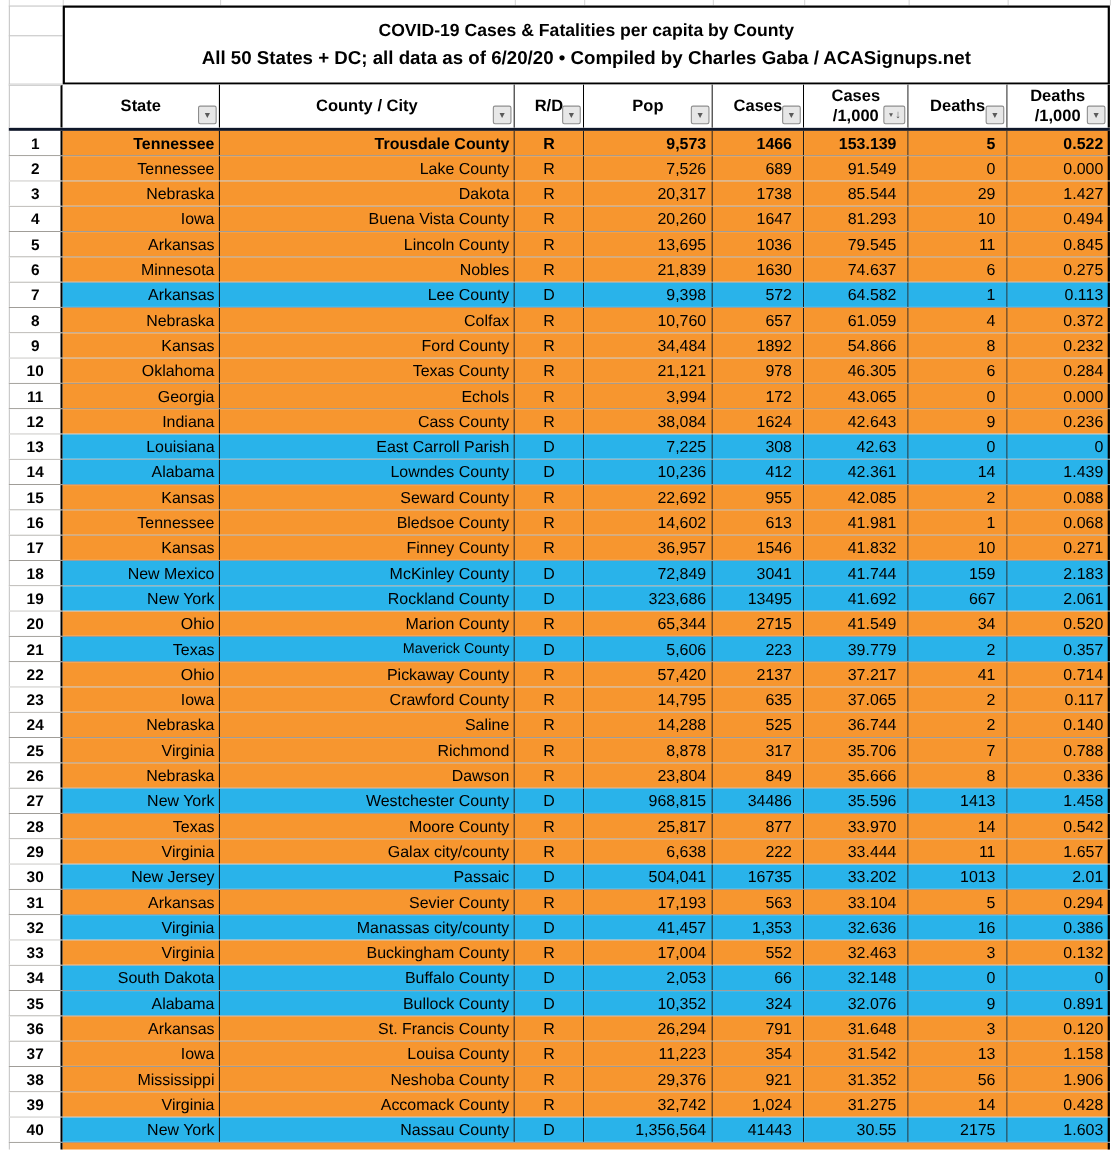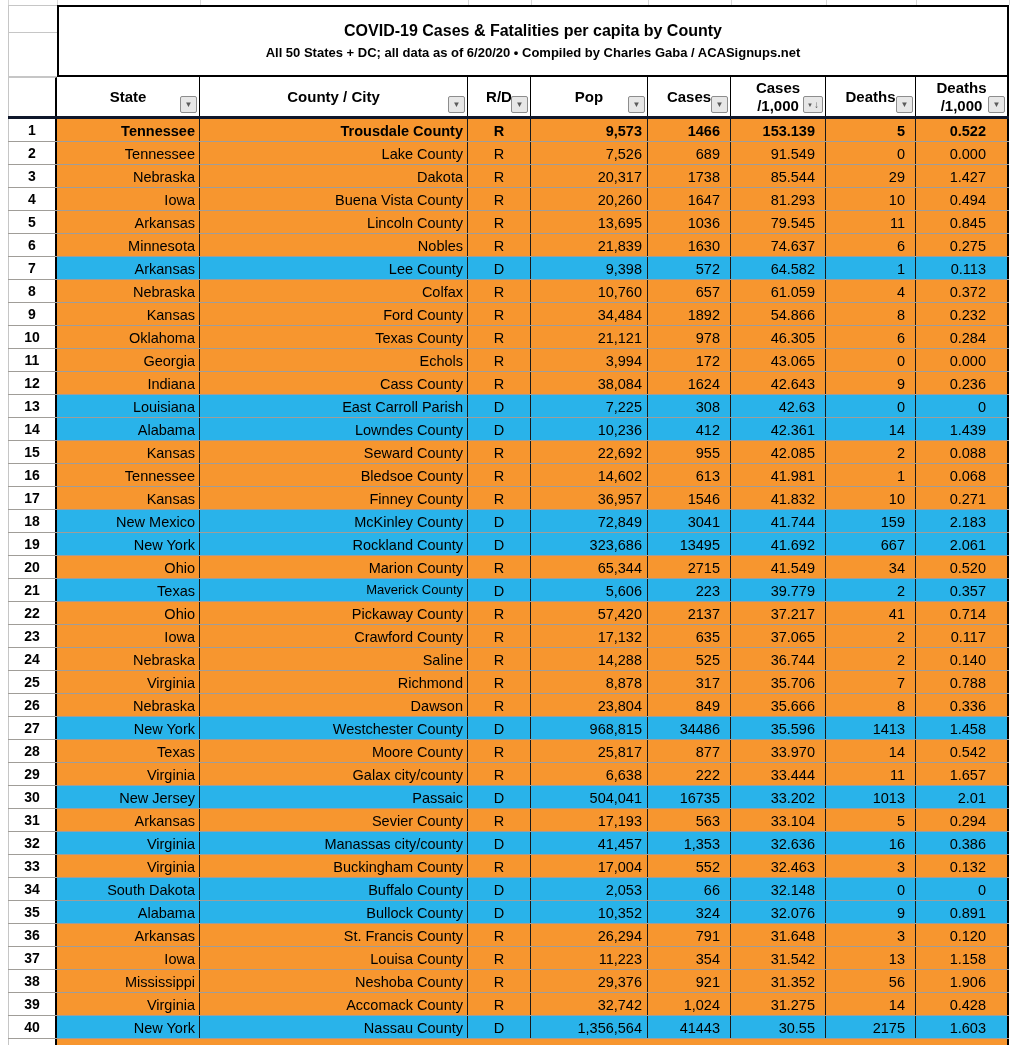--- a/index.html
+++ b/index.html
@@ -14,21 +14,21 @@
   .title-wrap{position:absolute;left:8px;top:5px;width:1001px;height:72px;
               display:grid;grid-template-columns:49px 952px;}
   .mini-col{display:flex;flex-direction:column;}
   .mini-cell{background:#fff;border-left:1px solid #c6c6c6;border-top:1px solid #c6c6c6;box-sizing:border-box;}
   .mini-1{height:27px;}
   .mini-2{height:45px;border-bottom:1px solid #c6c6c6;}
   .title-block{box-sizing:border-box;border:2px solid #000;background:#fff;
                display:flex;flex-direction:column;align-items:center;justify-content:center;
                gap:5px;text-align:center;}
   .title-line1{font-weight:bold;font-size:16px;}
-  .title-line2{font-weight:bold;font-size:13px;}
+  .title-line2{font-weight:bold;font-size:17px;}
 
   
   .grid-cols{display:grid;grid-template-columns:49px 143px 268px 63px 117px 83px 95px 90px 93px;}
 
   
   .header-row{position:absolute;left:8px;top:77px;width:1001px;height:42px;
               box-sizing:border-box;border-bottom:3px solid #0f172a;background:#fff;}
   .hspacer{box-sizing:border-box;background:#fff;
            border-left:1px solid #c6c6c6;border-top:1px solid #c6c6c6;border-right:2px solid #000;}
   .hc{position:relative;box-sizing:border-box;background:#fff;border-right:1px solid #000;
@@ -51,21 +51,21 @@
         font-size:14.5px;line-height:1;border-right:1px solid #1a1a1a;overflow:hidden;white-space:nowrap;}
   .rep .cell{background:var(--rep);}
   .dem .cell{background:var(--dem);}
   .cell.rownum{background:#fff !important;justify-content:center;align-items:center;
                font-weight:bold;font-size:14px;padding:0;
                border-left:1px solid #c6c6c6;border-right:2px solid #000;}
   .cell.state,.cell.county{justify-content:flex-end;padding-right:4px;}
   .cell.rd{justify-content:center;}
   .cell.pop{justify-content:flex-end;padding-right:5px;}
   .cell.cases,.cell.c1k,.cell.deaths{justify-content:flex-end;padding-right:10px;}
-  .cell.d1k{justify-content:flex-end;padding-right:21px;border-right:2px solid #000;}
+  .cell.d1k{justify-content:flex-end;padding-right:4px;border-right:2px solid #000;}
   .row.bold .cell{font-weight:bold;}
   .cell.county.small{font-size:13px;padding-bottom:5px;}
 
   
   .partial-row{position:absolute;left:8px;top:1039px;width:1001px;height:6px;
                display:grid;grid-template-columns:49px 952px;}
   .partial-row .pr-num{background:#fff;border-left:1px solid #c6c6c6;border-right:2px solid #000;box-sizing:border-box;}
   .partial-row .pr-fill{background:var(--rep);border-right:2px solid #000;box-sizing:border-box;}
 </style>
 </head>
@@ -401,21 +401,21 @@
         <div class="cell cases">2137</div>
         <div class="cell c1k">37.217</div>
         <div class="cell deaths">41</div>
         <div class="cell d1k">0.714</div>
       </div>
       <div class="row grid-cols rep">
         <div class="cell rownum">23</div>
         <div class="cell state">Iowa</div>
         <div class="cell county">Crawford County</div>
         <div class="cell rd">R</div>
-        <div class="cell pop">17,132</div>
+        <div class="cell pop">14,795</div>
         <div class="cell cases">635</div>
         <div class="cell c1k">37.065</div>
         <div class="cell deaths">2</div>
         <div class="cell d1k">0.117</div>
       </div>
       <div class="row grid-cols rep">
         <div class="cell rownum">24</div>
         <div class="cell state">Nebraska</div>
         <div class="cell county">Saline</div>
         <div class="cell rd">R</div>

